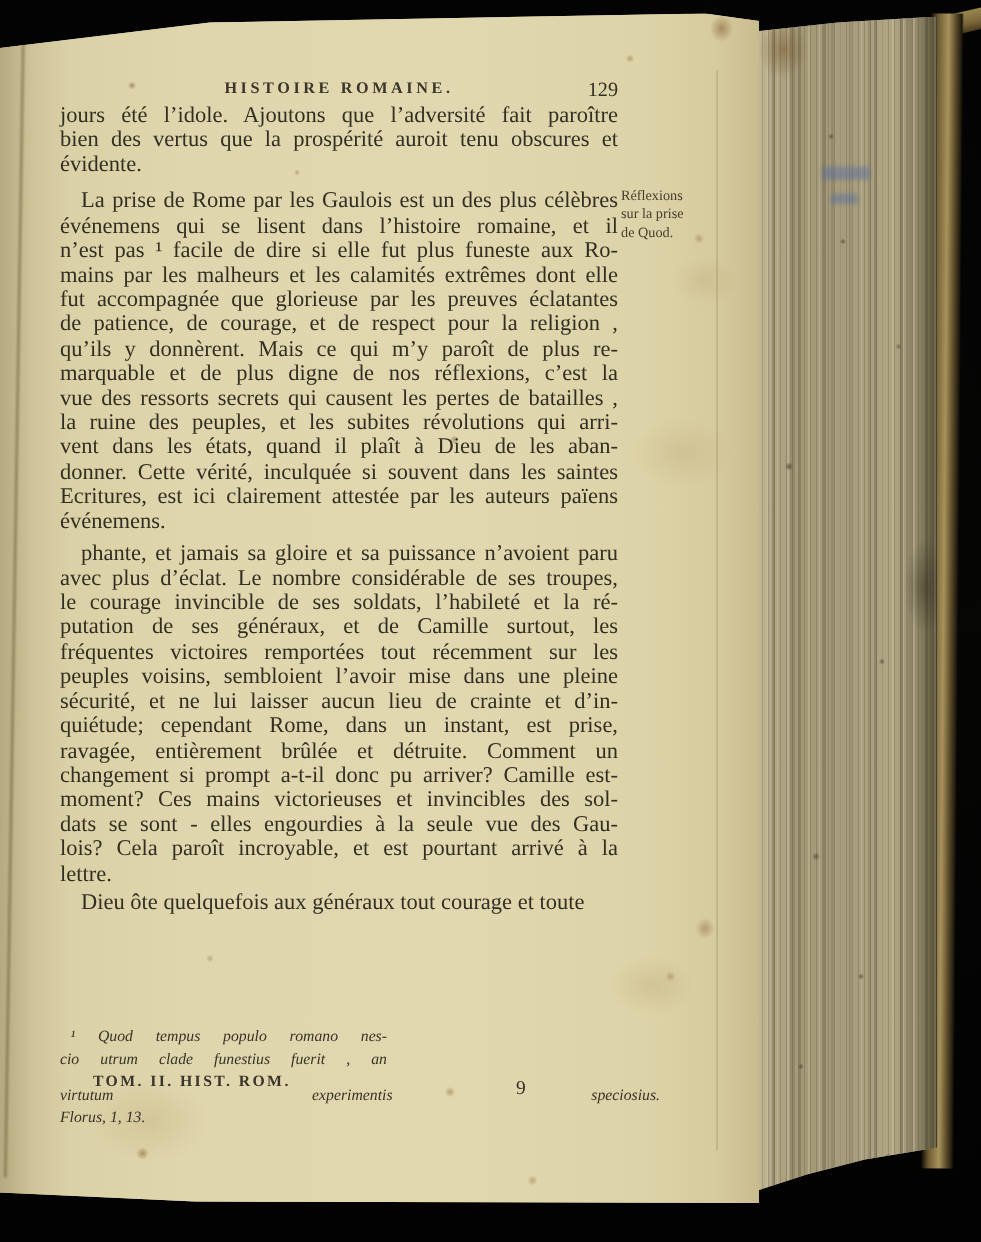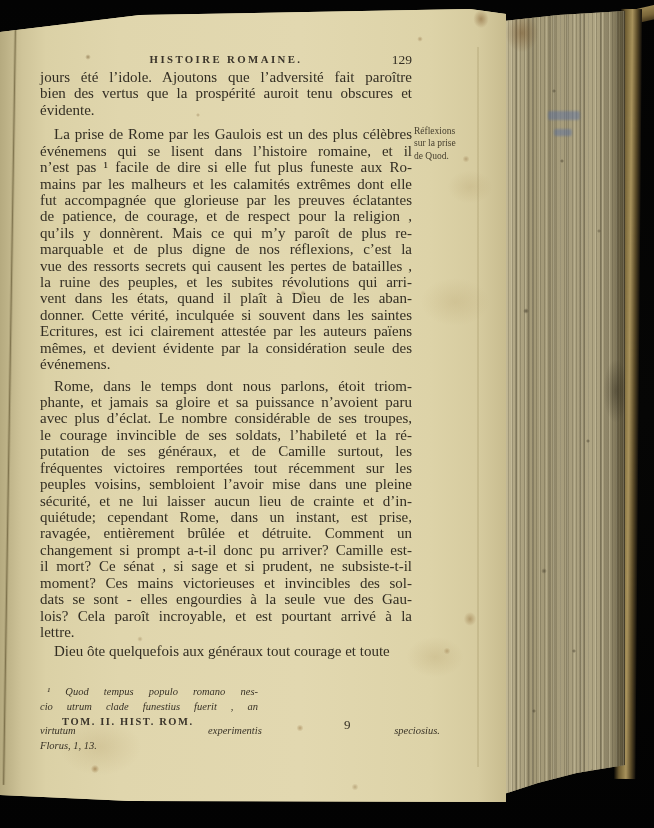--- a/index.html
+++ b/index.html
@@ -160,36 +160,33 @@
           <div class="line">mains par les malheurs et les calamités extrêmes dont elle</div>
           <div class="line">fut accompagnée que glorieuse par les preuves éclatantes</div>
           <div class="line">de patience, de courage, et de respect pour la religion ,</div>
           <div class="line">qu’ils y donnèrent. Mais ce qui m’y paroît de plus re-</div>
           <div class="line">marquable et de plus digne de nos réflexions, c’est la</div>
           <div class="line">vue des ressorts secrets qui causent les pertes de batailles ,</div>
           <div class="line">la ruine des peuples, et les subites révolutions qui arri-</div>
           <div class="line">vent dans les états, quand il plaît à Dieu de les aban-</div>
           <div class="line">donner. Cette vérité, inculquée si souvent dans les saintes</div>
           <div class="line">Ecritures, est ici clairement attestée par les auteurs païens</div>
-          <div class="line">mêmes, et devient évidente par la considération seule des</div>
           <div class="line">événemens.</div>
         </div>
       <div class="para para-3 indent">
-          <div class="line">Rome, dans le temps dont nous parlons, étoit triom-</div>
           <div class="line">phante, et jamais sa gloire et sa puissance n’avoient paru</div>
           <div class="line">avec plus d’éclat. Le nombre considérable de ses troupes,</div>
           <div class="line">le courage invincible de ses soldats, l’habileté et la ré-</div>
           <div class="line">putation de ses généraux, et de Camille surtout, les</div>
           <div class="line">fréquentes victoires remportées tout récemment sur les</div>
           <div class="line">peuples voisins, sembloient l’avoir mise dans une pleine</div>
           <div class="line">sécurité, et ne lui laisser aucun lieu de crainte et d’in-</div>
           <div class="line">quiétude; cependant Rome, dans un instant, est prise,</div>
           <div class="line">ravagée, entièrement brûlée et détruite. Comment un</div>
           <div class="line">changement si prompt a-t-il donc pu arriver? Camille est-</div>
-          <div class="line">il mort? Ce sénat , si sage et si prudent, ne subsiste-t-il</div>
           <div class="line">moment? Ces mains victorieuses et invincibles des sol-</div>
           <div class="line">dats se sont - elles engourdies à la seule vue des Gau-</div>
           <div class="line">lois? Cela paroît incroyable, et est pourtant arrivé à la</div>
           <div class="line">lettre.</div>
         </div>
       <div class="para indent">
           <div class="line">Dieu ôte quelquefois aux généraux tout courage et toute</div>
         </div>
     </div>
 

